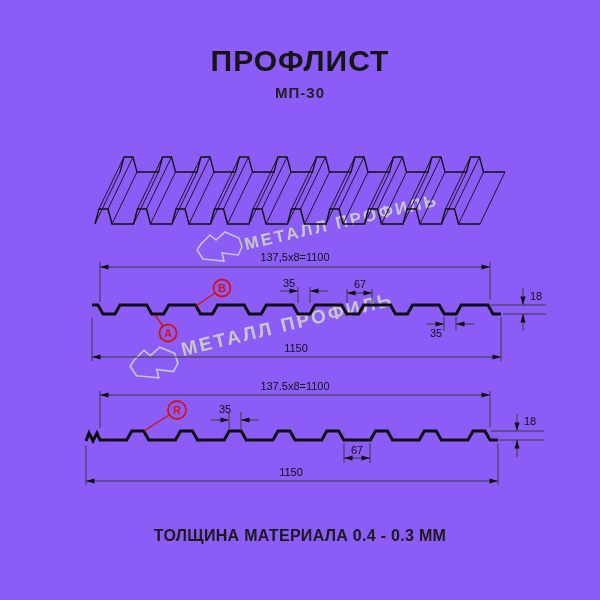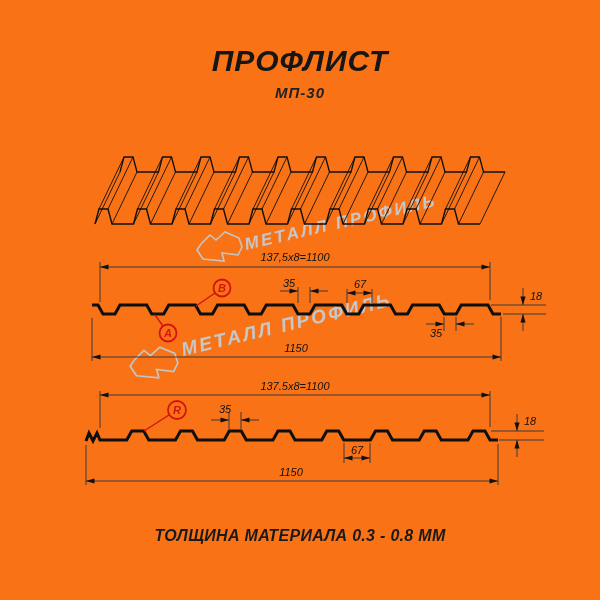--- a/index.html
+++ b/index.html
@@ -1,17 +1,17 @@
 <!DOCTYPE html>
 <html><head>
 <meta charset="utf-8">
 <style>
   html,body{margin:0;padding:0;background:#ffffff;}
-  .stage{position:relative;width:600px;height:600px;background:#f97316;overflow:hidden;
-         font-family:"Liberation Sans",sans-serif;font-style:italic;}
+  .stage{position:relative;width:600px;height:600px;background:#8b5cf6;overflow:hidden;
+         font-family:"Liberation Sans",sans-serif;}
   .title{position:absolute;top:44px;left:0;width:600px;text-align:center;
          font-size:30px;font-weight:bold;letter-spacing:1px;color:#161616;}
   .subtitle{position:absolute;top:84px;left:0;width:600px;text-align:center;
          font-size:15px;font-weight:600;letter-spacing:1px;color:#222;}
   .footnote{position:absolute;top:527px;left:0;width:600px;text-align:center;
          font-size:16px;font-weight:bold;letter-spacing:.3px;color:#1a1a1a;}
   svg{position:absolute;left:0;top:0;}
   svg text.dim{font-family:"Liberation Sans",sans-serif;font-size:11px;fill:#111;}
   svg text.red{font-family:"Liberation Sans",sans-serif;font-size:11px;font-weight:bold;fill:#d21511;}
   svg text.wm{font-family:"Liberation Sans",sans-serif;font-weight:bold;fill:#c7c7c7;}
@@ -176,14 +176,14 @@
       <text class="dim" x="291" y="476" text-anchor="middle">1150</text>
 
       <g>
         <line x1="169" y1="415" x2="144" y2="431" stroke="#d21511" stroke-width="1.4"></line>
         <circle cx="177" cy="410" r="9" fill="none" stroke="#d21511" stroke-width="1.8"></circle>
         <text class="red" x="177" y="414" text-anchor="middle">R</text>
       </g>
     </g>
   </svg>
 
-  <div class="footnote">ТОЛЩИНА МАТЕРИАЛА 0.3 - 0.8 ММ</div>
+  <div class="footnote">ТОЛЩИНА МАТЕРИАЛА 0.4 - 0.3 ММ</div>
 </div>
 
 </body></html>

